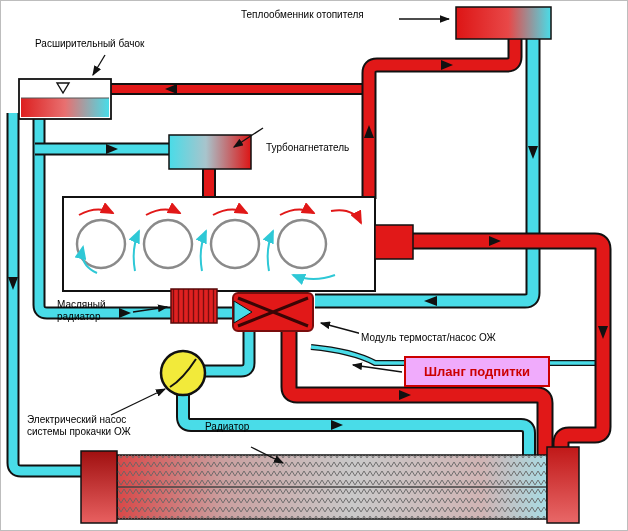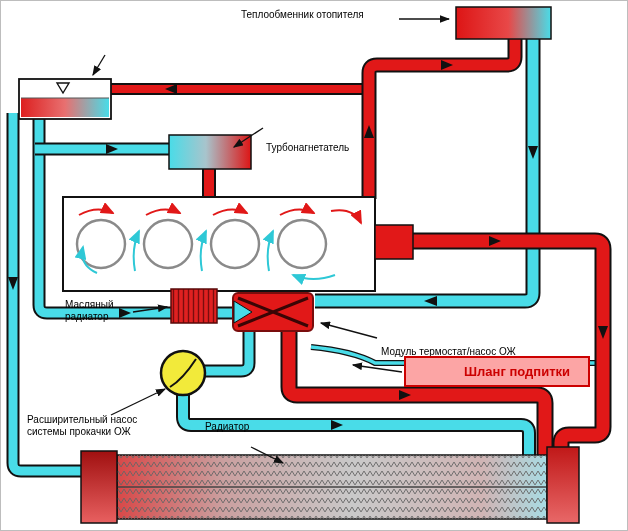--- a/index.html
+++ b/index.html
@@ -9,23 +9,23 @@
     font-family:"Liberation Sans", sans-serif; overflow:hidden;
   }
   #diagram-svg { position:absolute; left:0; top:0; }
   .lbl {
     position:absolute; font-size:10px; line-height:1.2; color:#000;
     white-space:normal;
   }
   .bg-white { background:#fff; padding:0 2px; }
   .makeup-box {
     position:absolute; left:403px; top:355px; width:142px; height:27px;
-    border:2px solid #cc0000; background:#fca5a5;
+    border:2px solid #cc0000; background:#f0abfc;
     display:flex; align-items:center; justify-content:center;
-    font-size:13px; font-weight:bold; color:#cc0000;padding-left:40px;
+    font-size:13px; font-weight:bold; color:#cc0000;
   }
   
   .po  { fill:none; stroke:#111; stroke-linejoin:round; stroke-linecap:butt; }
   .hot { fill:none; stroke:#e11818; stroke-linejoin:round; stroke-linecap:butt; }
   .cold{ fill:none; stroke:#49dce8; stroke-linejoin:round; stroke-linecap:butt; }
   .larrow { stroke:#111; stroke-width:1.3; fill:none; }
   .flowtri { fill:#111; stroke:none; }
 </style>
 </head>
 <body>
@@ -218,26 +218,27 @@
       <path class="larrow" d="M 132 311 L 166 306" marker-end="url(#mBlk)"></path>
       <path class="larrow" d="M 376 337 L 320 322" marker-end="url(#mBlk)"></path>
       <path class="larrow" d="M 401 371 L 352 364" marker-end="url(#mBlk)"></path>
       <path class="larrow" d="M 110 414 L 164 388" marker-end="url(#mBlk)"></path>
       <path class="larrow" d="M 250 446 L 282 462" marker-end="url(#mBlk)"></path>
     </g>
   </svg>
 
   <div class="lbl" style="left:240px; top:8px;  width:170px;">Теплообменник отопителя</div>
 
+  <div class="lbl" style="left:34px; top:37px; width:160px;">Расширительный бачок</div>
 
   <div class="lbl" style="left:265px; top:116px; width:120px;margin-top:25px;">Турбонагнетатель</div>
 
-  <div class="lbl" style="left:56px; top:298px; width:72px;margin-left:8px;">Масляный радиатор</div>
-
-  <div class="lbl bg-white" style="left:378px; top:331px; width:182px;margin-top:14px;">Модуль термостат/насос ОЖ</div>
+  <div class="lbl" style="left:56px; top:298px; width:72px;">Масляный радиатор</div>
+
+  <div class="lbl bg-white" style="left:358px; top:331px; width:182px;">Модуль термостат/насос ОЖ</div>
 
   <div class="makeup-box">Шланг подпитки</div>
 
-  <div class="lbl" style="left:26px; top:413px; width:138px;">Расширительный насос системы прокачки ОЖ</div>
+  <div class="lbl" style="left:26px; top:413px; width:138px;">Электрический насос системы прокачки ОЖ</div>
 
   <div class="lbl" style="left:204px; top:420px; width:80px;">Радиатор</div>
 
 </div>
 
 </body></html>

